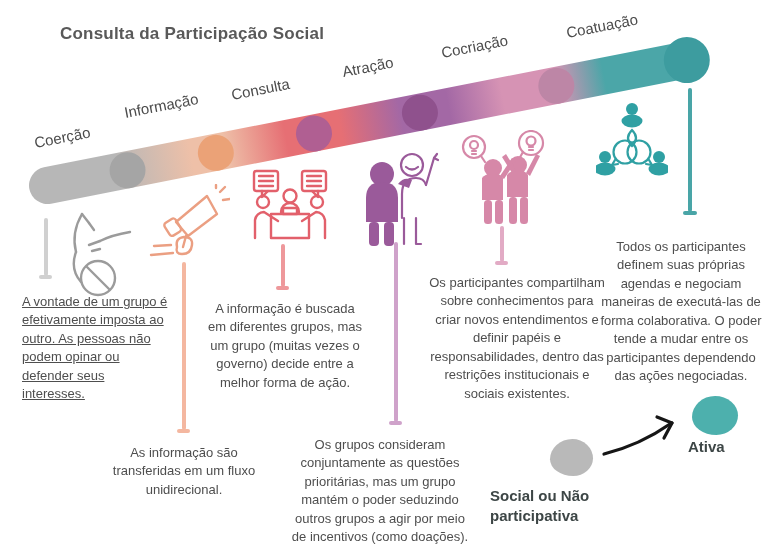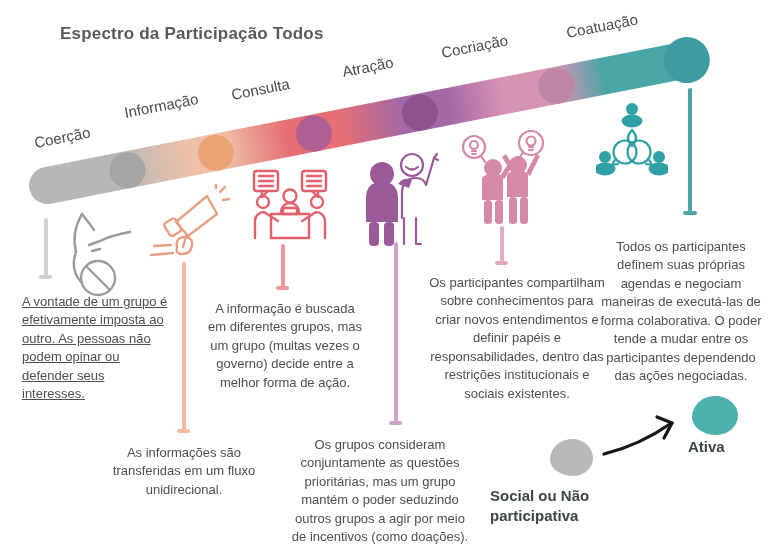--- a/index.html
+++ b/index.html
@@ -38,21 +38,21 @@
   .blob{position:absolute;}
   .legend-label{
     position:absolute;font-size:15px;font-weight:bold;color:#3d4646;
     text-align:left;line-height:1.35;
   }
   svg{display:block;}
 </style>
 </head>
 <body>
 
-<div class="abs title">Espectro da Participação Todos</div>
+<div class="abs title">Consulta da Participação Social</div>
 
 <div class="abs bar">
   <span class="marker" style="left: 82px; background: rgb(165, 165, 165);"></span>
   <span class="marker" style="left: 172px; background: rgb(235, 162, 119);"></span>
   <span class="marker" style="left: 272px; background: rgb(176, 95, 146);"></span>
   <span class="marker" style="left: 380px; background: rgb(143, 81, 141);"></span>
   <span class="marker" style="left: 519px; background: rgb(189, 134, 166);"></span>
   <span class="marker end" style="left: 647px; background: rgb(61, 156, 159);"></span>
 </div>
 
@@ -195,21 +195,21 @@
 <div class="vline" style="left: 394px; top: 242px; height: 180px; background: rgb(207, 162, 202);"></div>
 <div class="vcap" style="left: 389px; top: 421px; background: rgb(207, 162, 202);"></div>
 
 <div class="vline" style="left: 500px; top: 226px; height: 36px; background: rgb(226, 171, 197);"></div>
 <div class="vcap" style="left: 495px; top: 261px; background: rgb(226, 171, 197);"></div>
 
 <div class="vline" style="left: 688px; top: 88px; height: 124px; width: 4px; background: rgb(73, 165, 167);"></div>
 <div class="vcap" style="left: 683px; top: 211px; width: 14px; background: rgb(73, 165, 167);"></div>
 
 <div class="desc left" style="left:22px;top:293px;width:146px">A vontade de um grupo é efetivamente imposta ao outro. As pessoas não podem opinar ou defender seus interesses.</div>
-<div class="desc" style="left:100px;top:444px;width:168px">As informações são transferidas em um fluxo unidirecional.</div>
+<div class="desc" style="left:100px;top:444px;width:168px">As informação são transferidas em um fluxo unidirecional.</div>
 <div class="desc" style="left:205px;top:300px;width:160px">A informação é buscada em diferentes grupos, mas um grupo (muitas vezes o governo) decide entre a melhor forma de ação.</div>
 <div class="desc" style="left:290px;top:436px;width:180px">Os grupos consideram conjuntamente as questões prioritárias, mas um grupo mantém o poder seduzindo outros grupos a agir por meio de incentivos (como doações).</div>
 <div class="desc" style="left:428px;top:274px;width:178px">Os participantes compartilham sobre conhecimentos para criar novos entendimentos e definir papéis e responsabilidades, dentro das restrições institucionais e sociais existentes.</div>
 <div class="desc" style="left:596px;top:238px;width:170px">Todos os participantes definem suas próprias agendas e negociam maneiras de executá-las de forma colaborativa. O poder tende a mudar entre os participantes dependendo das ações negociadas.</div>
 
 <div class="blob" style="left: 550px; top: 439px; width: 43px; height: 37px; border-radius: 52% 48% 46% 54% / 55% 52% 48% 45%; background: rgb(185, 185, 185);"></div>
 <div class="legend-label" style="left:490px;top:486px;width:150px">Social ou Não participativa</div>
 
 <div class="abs" style="left:598px;top:412px">
   <svg width="88" height="50" viewBox="0 0 88 50" fill="none" stroke="#161616" stroke-width="3.2" stroke-linecap="round" stroke-linejoin="round">

